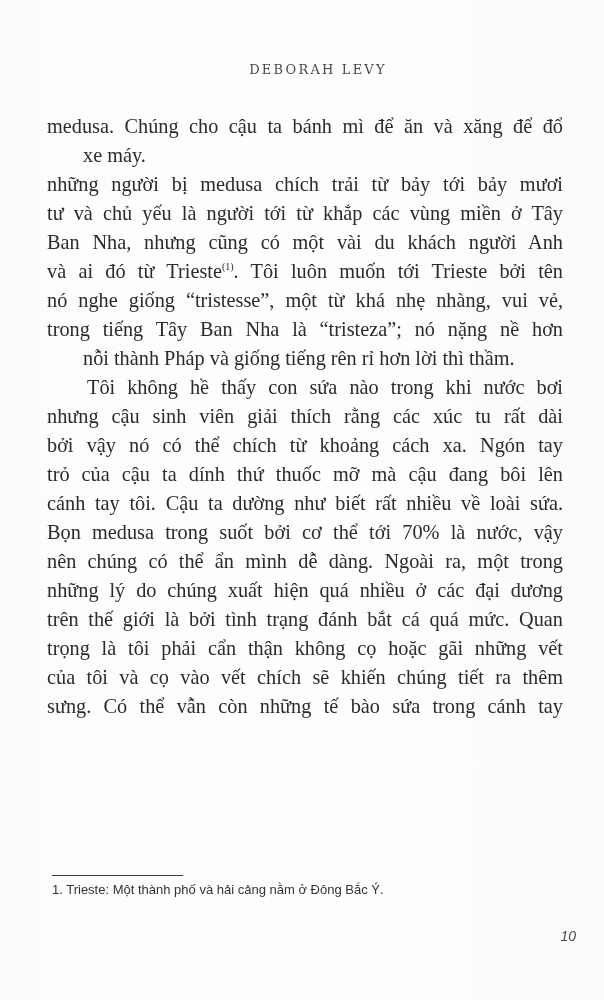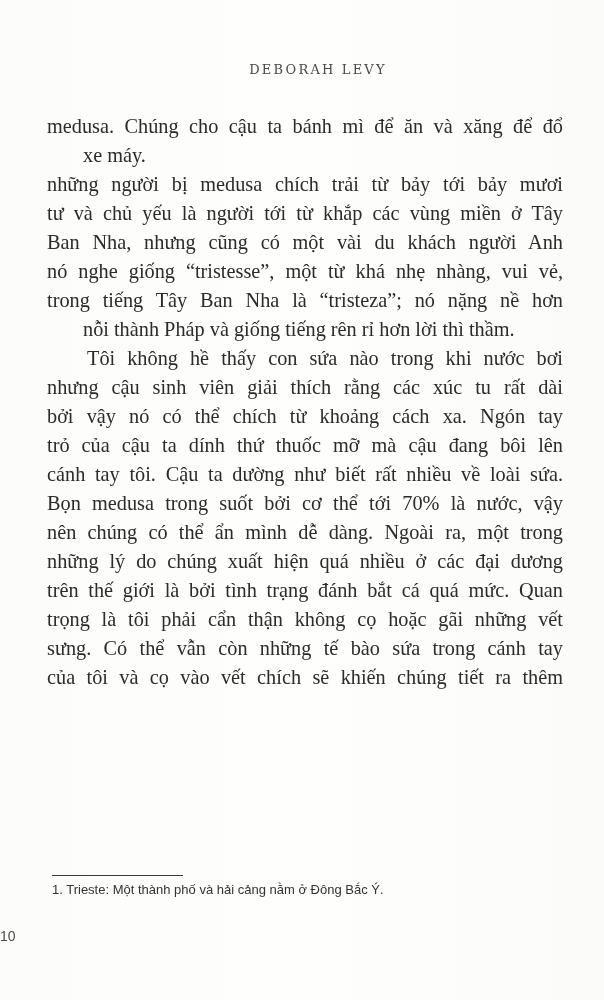--- a/index.html
+++ b/index.html
@@ -79,52 +79,54 @@
       font-family: "Liberation Sans", "DejaVu Sans", sans-serif;
       font-size: 13px;
       color: #333333;
       white-space: nowrap;
     }
     .folio {
       position: absolute;
       top: 928px;
       left: 0;
       width: 576px;
-      text-align: left;
+      text-align: right;
       font-family: "Liberation Sans", "DejaVu Sans", sans-serif;
       font-size: 14px;
       color: #4a4a4a;
+      font-style: italic;
     }
   </style>
 </head>
 <body>
 
 <div class="page">
   <h1 class="running-head">DEBORAH LEVY</h1>
 
   <div class="body-text">
     <span class="line">medusa. Chúng cho cậu ta bánh mì để ăn và xăng để đổ</span>
     <span class="line last">xe máy.</span>
     <span class="line">những người bị medusa chích trải từ bảy tới bảy mươi</span>
     <span class="line">tư và chủ yếu là người tới từ khắp các vùng miền ở Tây</span>
     <span class="line">Ban Nha, nhưng cũng có một vài du khách người Anh</span>
+    <span class="line"><span>và ai đó từ Trieste</span><sup class="fnref">(1)</sup><span>. Tôi luôn muốn tới Trieste bởi tên</span></span>
     <span class="line">nó nghe giống “tristesse”, một từ khá nhẹ nhàng, vui vẻ,</span>
     <span class="line">trong tiếng Tây Ban Nha là “tristeza”; nó nặng nề hơn</span>
     <span class="line last">nỗi thành Pháp và giống tiếng rên rỉ hơn lời thì thầm.</span>
     <span class="line indent">Tôi không hề thấy con sứa nào trong khi nước bơi</span>
     <span class="line">nhưng cậu sinh viên giải thích rằng các xúc tu rất dài</span>
     <span class="line">bởi vậy nó có thể chích từ khoảng cách xa. Ngón tay</span>
     <span class="line">trỏ của cậu ta dính thứ thuốc mỡ mà cậu đang bôi lên</span>
     <span class="line">cánh tay tôi. Cậu ta dường như biết rất nhiều về loài sứa.</span>
     <span class="line">Bọn medusa trong suốt bởi cơ thể tới 70% là nước, vậy</span>
     <span class="line">nên chúng có thể ẩn mình dễ dàng. Ngoài ra, một trong</span>
     <span class="line">những lý do chúng xuất hiện quá nhiều ở các đại dương</span>
     <span class="line">trên thế giới là bởi tình trạng đánh bắt cá quá mức. Quan</span>
     <span class="line">trọng là tôi phải cẩn thận không cọ hoặc gãi những vết</span>
+    <span class="line">của tôi và cọ vào vết chích sẽ khiến chúng tiết ra thêm</span>
     <span class="line">sưng. Có thể vẫn còn những tế bào sứa trong cánh tay</span>
-    <span class="line">của tôi và cọ vào vết chích sẽ khiến chúng tiết ra thêm</span>
   </div>
 
   <div class="fn-divider"></div>
   <div class="footnote">1. Trieste: Một thành phố và hải cảng nằm ở Đông Bắc Ý.</div>
 
   <div class="folio">10</div>
 </div>
 
 </body></html>

